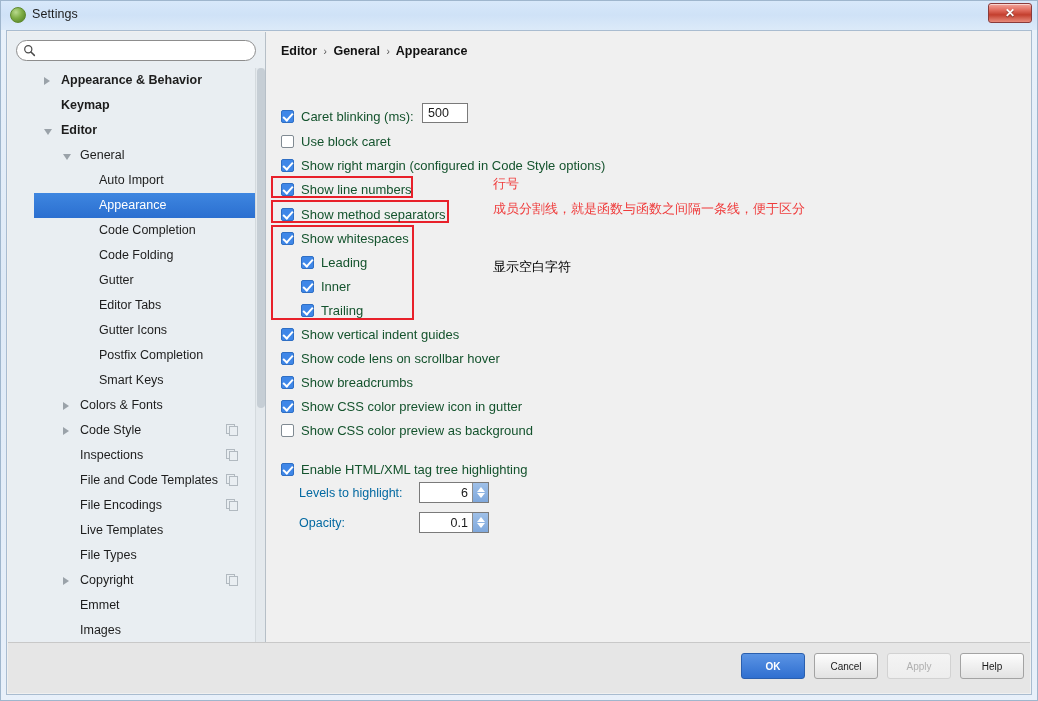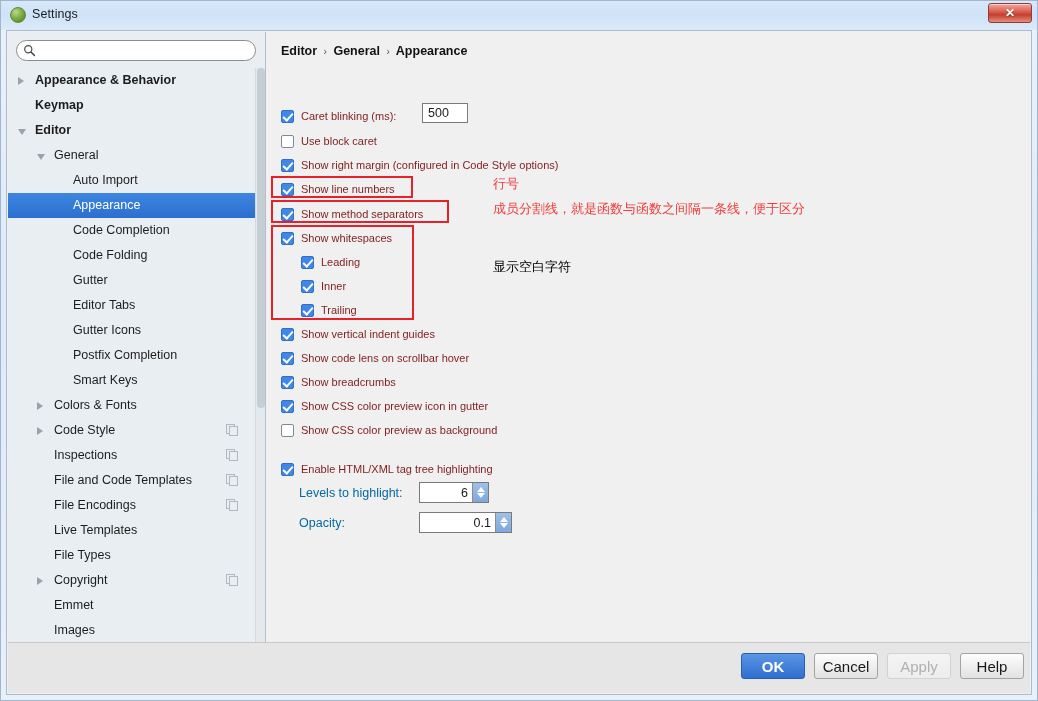--- a/index.html
+++ b/index.html
@@ -95,20 +95,21 @@
     overflow: hidden;
   }
   .tree-row {
     position: relative;
     height: 25px;
     line-height: 25px;
     font-size: 12.5px;
     color: #1d1d1d;
     white-space: nowrap;
     cursor: default;
+    margin-left: 26px;
   }
   .tree-row.selected {
     background: linear-gradient(180deg,#3e86e0 0%, #2b6fd0 100%);
     color: #ffffff;
   }
   .tree-label { position: absolute; top: 0; }
   .arrow {
     position: absolute; top: 9px;
     width: 0; height: 0;
     border-style: solid;
@@ -181,22 +182,22 @@
     width: 4px; height: 8px;
     border: solid #ffffff;
     border-width: 0 2px 2px 0;
     transform: rotate(42deg);
   }
   .cb.off {
     background: #ffffff;
     border: 1px solid #808a92;
   }
   .opt-label {
-    font-size: 11px;
-    color: #7f1d1d;
+    font-size: 13px;
+    color: #14532d;
   }
 
   .txtbox {
     height: 20px;
     border: 1px solid #7a7a7a;
     background: #fff;
     font-size: 12.5px;
     color: #1a1a1a;
     font-family: "Liberation Sans", sans-serif;
     padding: 0 5px;
@@ -264,21 +265,21 @@
   #buttonbar {
     position: absolute; left: 1px; bottom: 1px;
     width: 1022px; height: 51px;
     background: #e6e6e6;
     border-top: 1px solid #c8c8c8;
   }
   .btn {
     position: absolute; top: 10px;
     height: 26px;
     border-radius: 3px;
-    font-size: 15px;
+    font-size: 10px;
     font-family: "Liberation Sans", sans-serif;
     cursor: pointer;
   }
   .btn.primary {
     background: linear-gradient(180deg,#5b94e4 0%, #2f6fd0 100%);
     border: 1px solid #2a5fae;
     color: #ffffff;
     font-weight: bold;
   }
   .btn.normal {
@@ -437,21 +438,21 @@
       <div class="field-label" style="left:32px; top:454px;">Levels to highlight:</div>
       <div class="spinner" style="left:152px; top:450px;">
         <input type="text" value="6" style="">
         <div class="spin-btns">
           <span class="spin-up"></span>
           <span class="spin-dn"></span>
         </div>
       </div>
 
       <div class="field-label" style="left:32px; top:484px;">Opacity:</div>
-      <div class="spinner" style="left:152px; top:480px;padding-left:23px;">
+      <div class="spinner" style="left:152px; top:480px;">
         <input type="text" value="0.1" style="">
         <div class="spin-btns">
           <span class="spin-up"></span>
           <span class="spin-dn"></span>
         </div>
       </div>
 
       <div class="redbox" style="left:4px;  top:144px; width:142px; height:22px;"></div>
       <div class="redbox" style="left:4px;  top:168px; width:178px; height:23px;"></div>
       <div class="redbox" style="left:4px;  top:193px; width:143px; height:95px;"></div>

